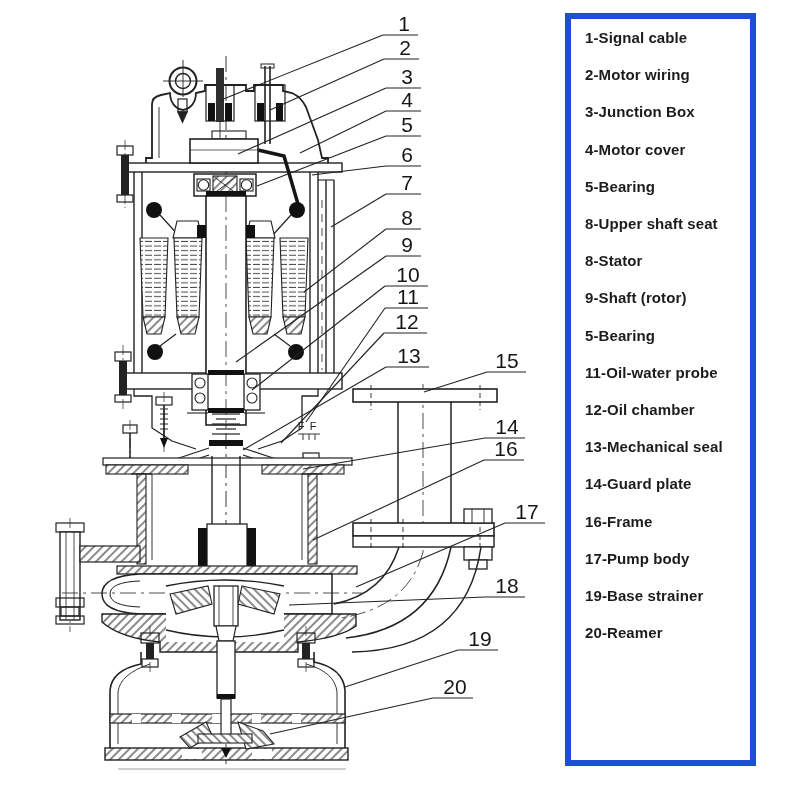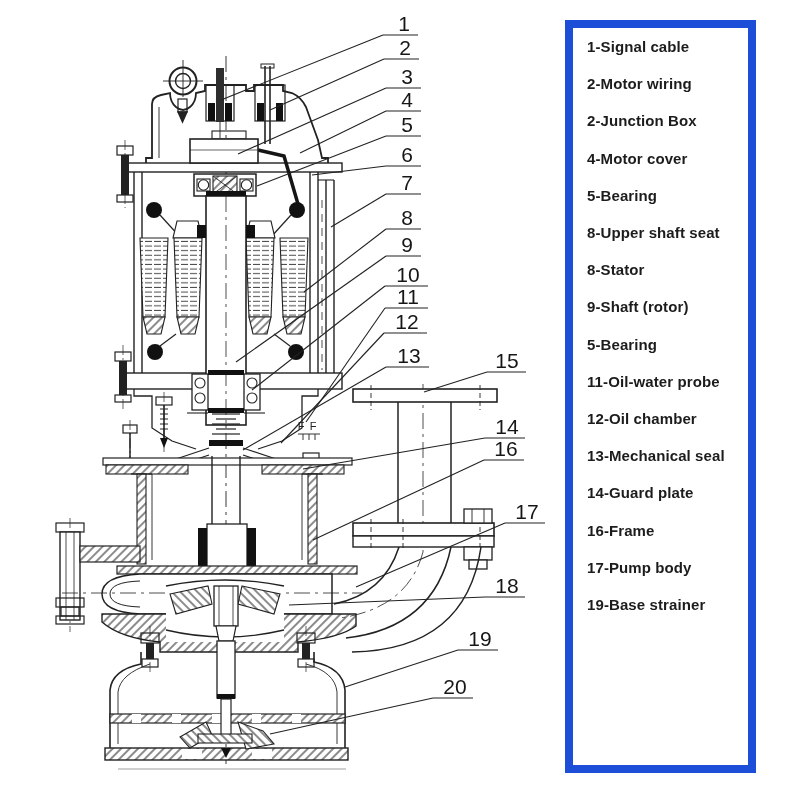--- a/index.html
+++ b/index.html
@@ -1,20 +1,20 @@
 <!DOCTYPE html>
 <html><head>
 <meta charset="utf-8">
 <style>
   html,body{margin:0;padding:0;background:#fff;}
   .stage{position:relative;width:800px;height:800px;background:#ffffff;overflow:hidden;
          font-family:"Liberation Sans",sans-serif;}
   .drawing{position:absolute;left:0;top:0;}
-  .legend{position:absolute;left:565px;top:20px;width:191px;height:753px;
-          border:8px solid #1d4ed8;background:#fff;box-sizing:border-box;}
+  .legend{position:absolute;left:565px;top:13px;width:191px;height:753px;
+          border:6px solid #1d4ed8;background:#fff;box-sizing:border-box;}
   .legend-row{height:37.2px;display:flex;align-items:center;padding-left:14px;
               font-size:15px;font-weight:bold;color:#1c1c1c;letter-spacing:0.1px;}
   svg text.co{font-family:"Liberation Sans",sans-serif;font-size:21px;fill:#161616;}
   svg text.fmark{font-family:"Liberation Sans",sans-serif;font-size:11px;fill:#222;}
 </style>
 </head>
 <body>
 
 <div class="stage">
 
@@ -387,21 +387,21 @@
 </svg>
 
 <div class="legend">
   <div class="legend-row">
         <span>1-Signal cable</span>
       </div>
   <div class="legend-row">
         <span>2-Motor wiring</span>
       </div>
   <div class="legend-row">
-        <span>2-Junction Box</span>
+        <span>3-Junction Box</span>
       </div>
   <div class="legend-row">
         <span>4-Motor cover</span>
       </div>
   <div class="legend-row">
         <span>5-Bearing</span>
       </div>
   <div class="legend-row">
         <span>8-Upper shaft seat</span>
       </div>
@@ -428,15 +428,18 @@
       </div>
   <div class="legend-row">
         <span>16-Frame</span>
       </div>
   <div class="legend-row">
         <span>17-Pump body</span>
       </div>
   <div class="legend-row">
         <span>19-Base strainer</span>
       </div>
+  <div class="legend-row">
+        <span>20-Reamer</span>
+      </div>
 </div>
 
 </div>
 
 </body></html>

